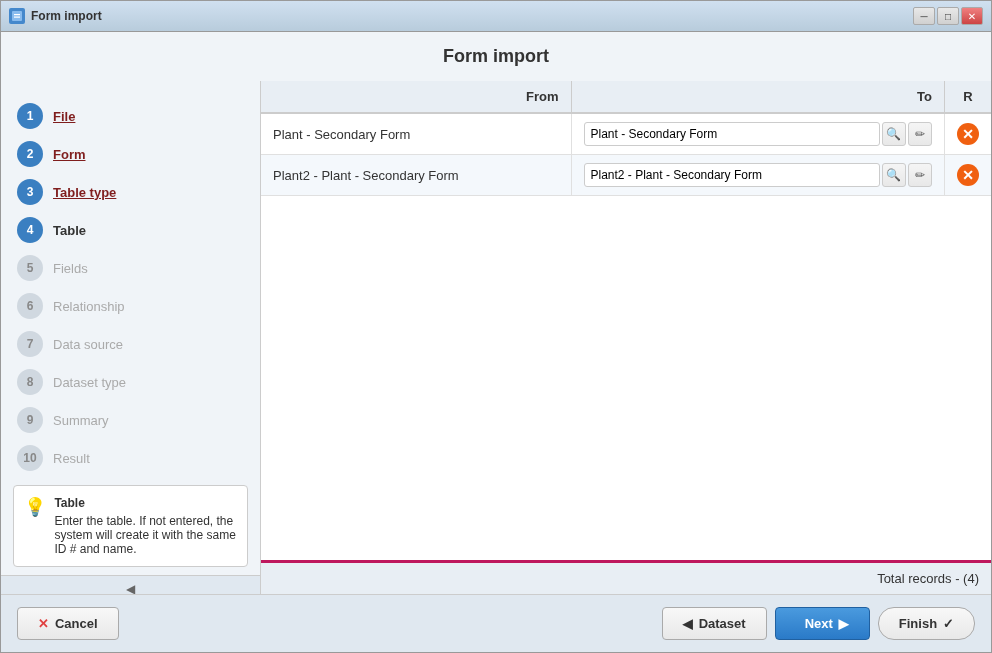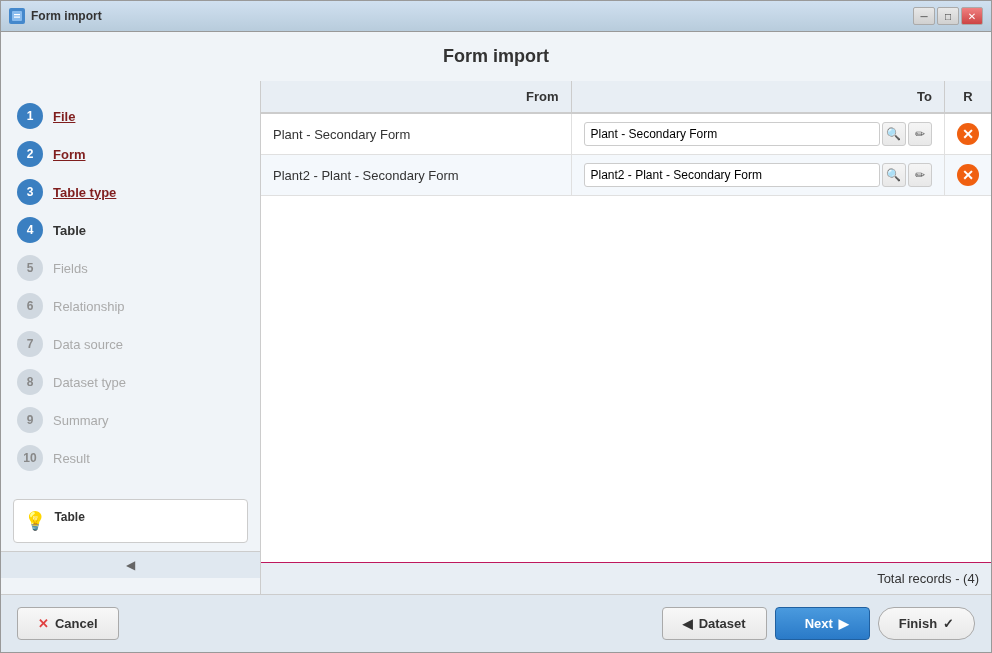--- a/index.html
+++ b/index.html
@@ -280,21 +280,21 @@
       justify-content: center;
       cursor: pointer;
       color: white;
       font-size: 14px;
       font-weight: bold;
       margin: auto;
     }
 
     .table-footer {
       background: #e8eef4;
-      border-top: 1px solid #be185d;
+      border-top: 3px solid #be185d;
       padding: 8px 12px;
       text-align: right;
       font-size: 13px;
       color: #333;
     }
 
     .dialog-footer {
       background: #e0e8f0;
       border-top: 1px solid #ccc;
       padding: 12px 16px;
@@ -413,20 +413,21 @@
         <div class="step-item">
           <div class="step-circle inactive">10</div>
           <span class="step-label inactive">Result</span>
         </div>
       </div>
 
       <div class="sidebar-info">
         <div class="lightbulb-icon">💡</div>
         <div class="sidebar-info-content">
           <div class="sidebar-info-title">Table</div>
+          <div>Enter the table. If not entered, the system will create it with the same ID # and name.</div>
         </div>
       </div>
 
       <div class="sidebar-collapse">◀</div>
     </div>
 
     <div class="main-content">
       <div class="table-container">
         <table>
           <thead>

